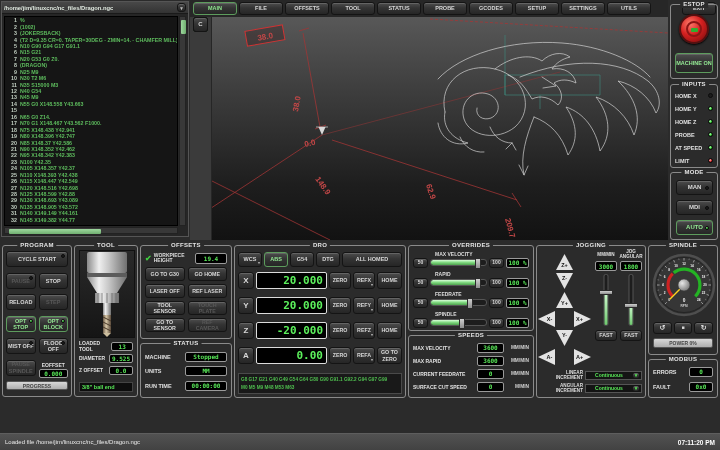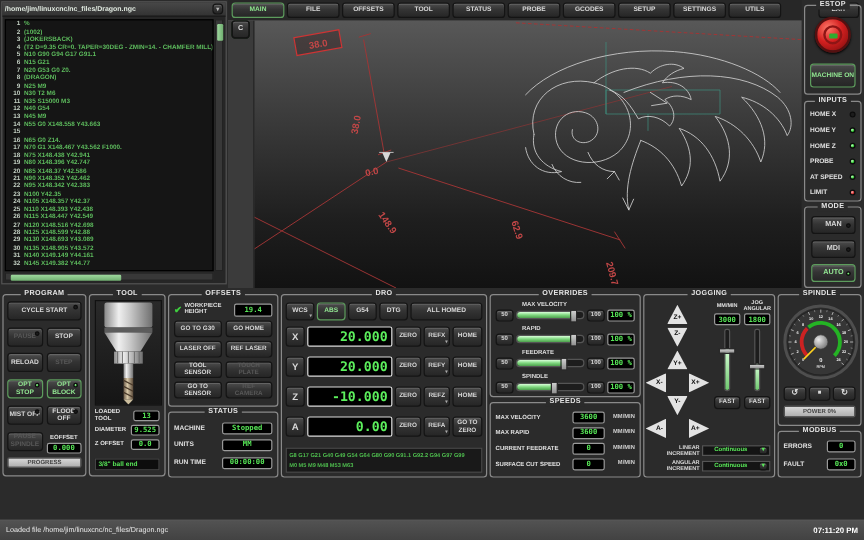--- a/index.html
+++ b/index.html
@@ -687,21 +687,21 @@
       <div class="dro-display">20.000</div>
       <button class="btn dro-sm">ZERO</button>
       <button class="btn dro-sm">
           <span>REFY</span>
           <span class="mini-caret">▾</span>
         </button>
       <button class="btn dro-home">HOME</button>
     </div>
     <div class="dro-row" style="top:76px">
       <button class="btn axis-btn">Z</button>
-      <div class="dro-display">-10.000</div>
+      <div class="dro-display">-20.000</div>
       <button class="btn dro-sm">ZERO</button>
       <button class="btn dro-sm">
           <span>REFZ</span>
           <span class="mini-caret">▾</span>
         </button>
       <button class="btn dro-home">HOME</button>
     </div>
     <div class="dro-row" style="top:101px">
       <button class="btn axis-btn">A</button>
       <div class="dro-display">0.00</div>

